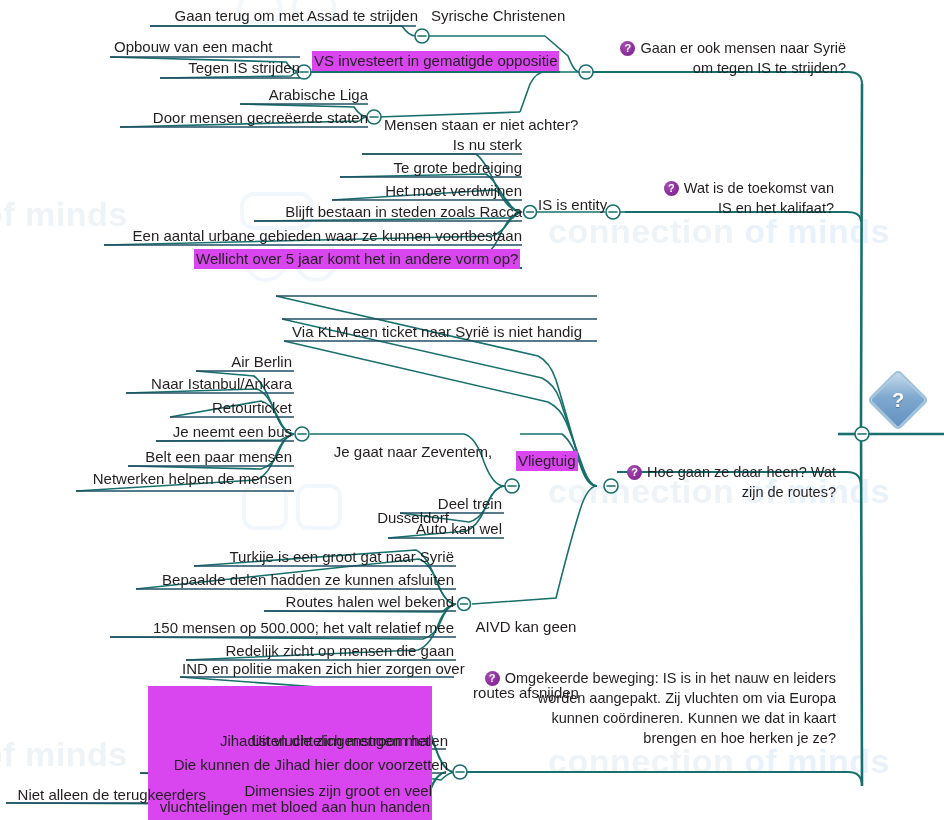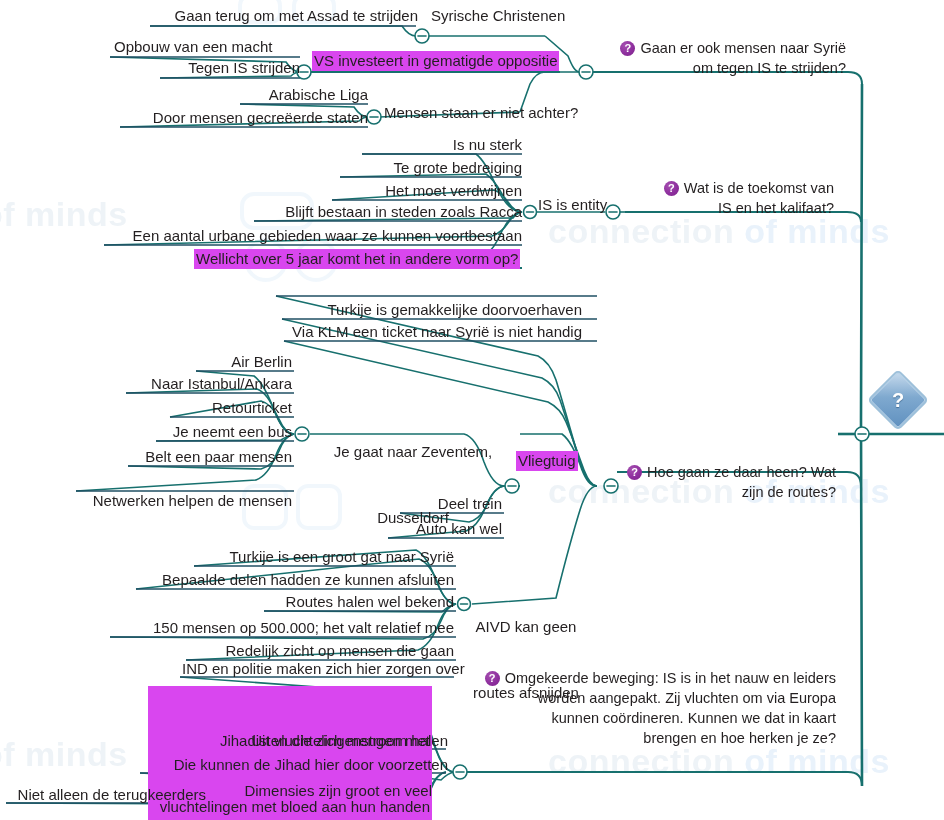--- a/index.html
+++ b/index.html
@@ -322,48 +322,47 @@
     <span>brengen en hoe herken je ze?</span>
   </div>
 
   <div class="node" style="left:429px;top:6px;">Syrische Christenen</div>
   <div class="node r" style="left:150px;top:6px;width:266px;">Gaan terug om met Assad te strijden</div>
 
   <div class="node hl" style="left:312px;top:51px;">VS investeert in gematigde oppositie</div>
   <div class="node" style="left:112px;top:37px;">Opbouw van een macht</div>
   <div class="node r" style="left:160px;top:58px;width:138px;">Tegen IS strijden</div>
 
-  <div class="node" style="left:382px;top:103px;">Mensen staan er niet achter?</div>
+  <div class="node" style="left:382px;top:115px;">Mensen staan er niet achter?</div>
   <div class="node r" style="left:240px;top:85px;width:126px;">Arabische Liga</div>
   <div class="node r" style="left:120px;top:108px;width:246px;">Door mensen gecreëerde staten</div>
 
   <div class="node" style="left:536px;top:195px;">IS is entity</div>
   <div class="node r" style="left:362px;top:135px;width:158px;">Is nu sterk</div>
   <div class="node r" style="left:340px;top:158px;width:180px;">Te grote bedreiging</div>
   <div class="node r" style="left:332px;top:181px;width:188px;">Het moet verdwijnen</div>
   <div class="node r" style="left:254px;top:202px;width:266px;">Blijft bestaan in steden zoals Racca</div>
   <div class="node r" style="left:104px;top:226px;width:416px;">Een aantal urbane gebieden waar ze kunnen voortbestaan</div>
   <div class="node hl" style="left:194px;top:249px;">Wellicht over 5 jaar komt het in andere vorm op?</div>
 
-  <div class="node r" style="left:282px;top:300px;width:298px;">Turkije is gemakkelijke doorvoerhaven</div>
   <div class="node r" style="left:284px;top:322px;width:296px;">Via KLM een ticket naar Syrië is niet handig</div>
 
   <div class="node hl" style="left:516px;top:451px;">Vliegtuig</div>
 
   <div class="node c" style="left:312px;top:397px;width:198px;line-height:22px;">
     <div>Je gaat naar Zeventem,</div>
     <div>Dusseldorf</div>
   </div>
 
   <div class="node r" style="left:196px;top:352px;width:94px;">Air Berlin</div>
   <div class="node r" style="left:126px;top:374px;width:164px;">Naar Istanbul/Ankara</div>
   <div class="node r" style="left:170px;top:398px;width:120px;">Retourticket</div>
   <div class="node r" style="left:156px;top:422px;width:134px;">Je neemt een bus</div>
   <div class="node r" style="left:128px;top:447px;width:162px;">Belt een paar mensen</div>
-  <div class="node r" style="left:76px;top:491px;width:214px;">Netwerken helpen de mensen</div>
+  <div class="node r" style="left:76px;top:469px;width:214px;">Netwerken helpen de mensen</div>
 
   <div class="node r" style="left:400px;top:494px;width:100px;">Deel trein</div>
   <div class="node r" style="left:388px;top:519px;width:112px;">Auto kan wel</div>
 
   <div class="node c" style="left:468px;top:572px;width:112px;line-height:22px;">
     <div>AIVD kan geen</div>
     <div>routes afsnijden</div>
   </div>
   <div class="node r" style="left:194px;top:547px;width:258px;">Turkije is een groot gat naar Syrië</div>
   <div class="node r" style="left:136px;top:570px;width:316px;">Bepaalde delen hadden ze kunnen afsluiten</div>

